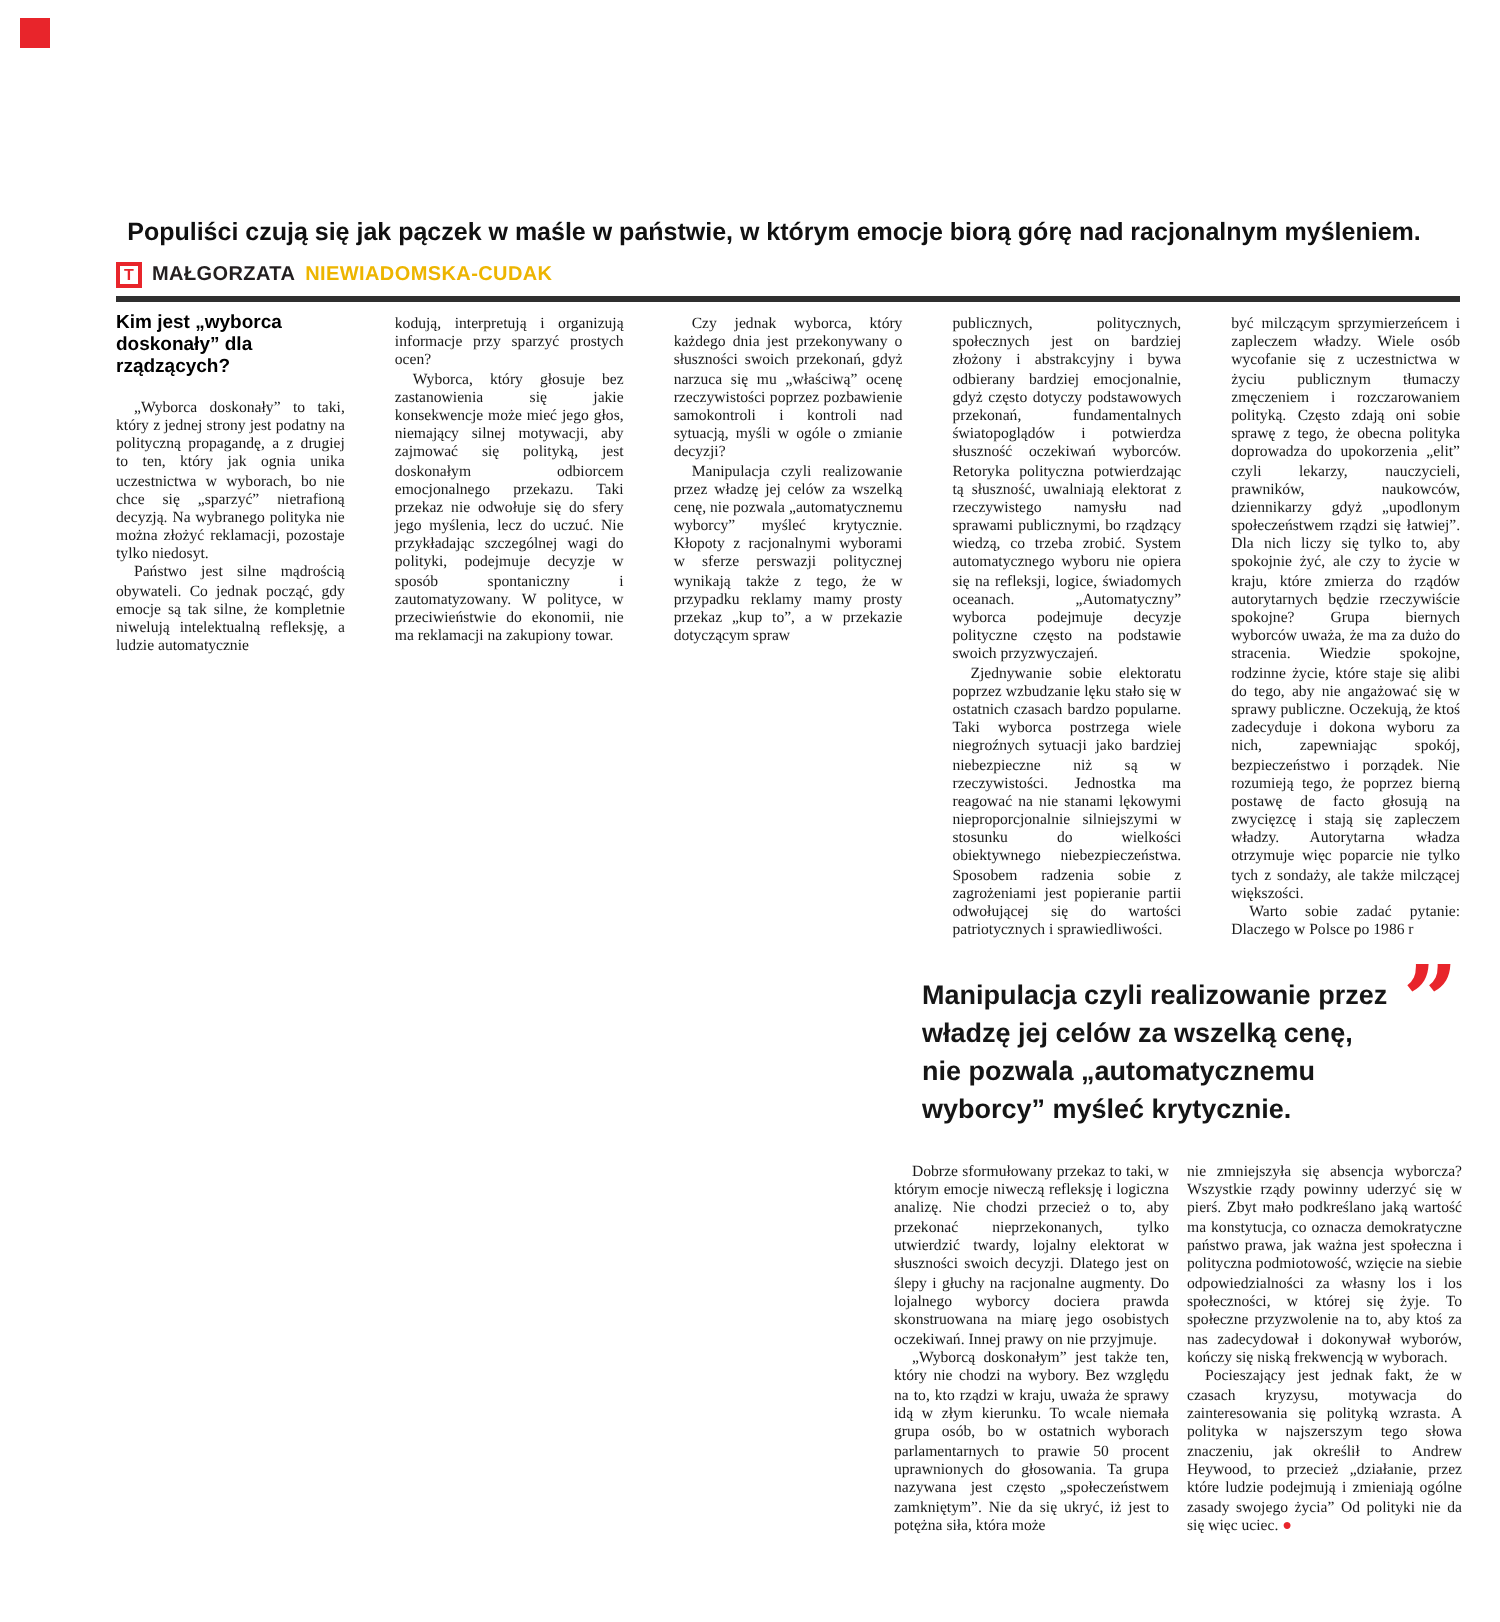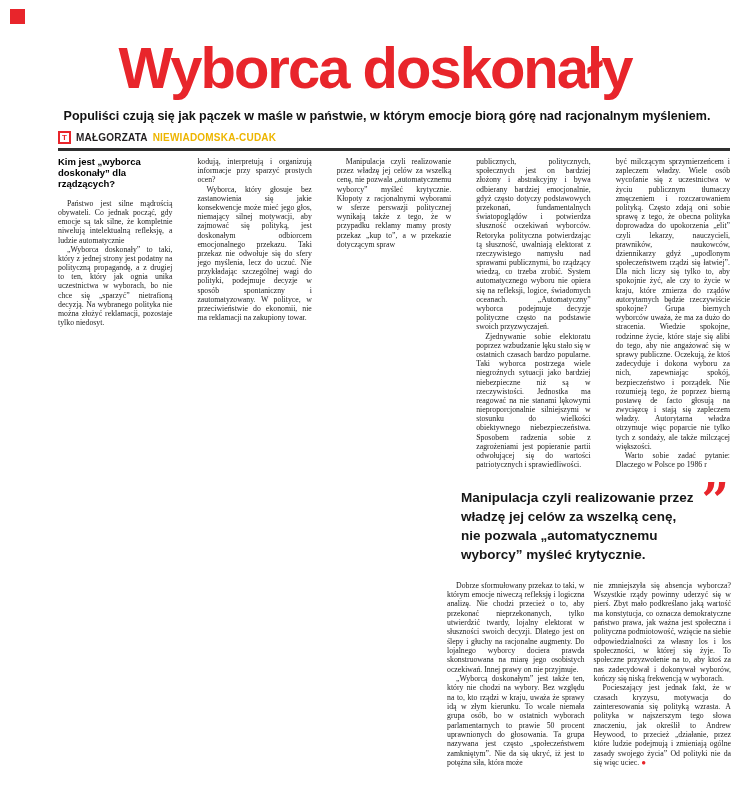--- a/index.html
+++ b/index.html
@@ -57,41 +57,41 @@
   .bcol { flex:1 1 0; font-size:7.8px; line-height:1.2; text-align:justify; }
   .end-dot { color:#e8252b; font-size:8px; }
 </style>
 </head>
 <body>
 
 <div class="page">
 
   <div class="corner-mark"></div>
 
-  <h1 class="headline">Wyborca doskonały</h1>
 
   <p class="lede">Populiści czują się jak pączek w maśle w państwie, w którym emocje biorą górę nad racjonalnym myśleniem.</p>
 
   <div class="byline-row">
     <span class="byline-icon">T</span>
     <span class="byline-name">MAŁGORZATA</span>
     <span class="byline-surname">NIEWIADOMSKA-CUDAK</span>
   </div>
 
   <div class="top-columns">
     <div class="col">
       <h3 class="col-heading">Kim jest „wyborca doskonały” dla rządzących?</h3>
+      <p class="indent">„Wyborca doskonały” to taki, który z jednej strony jest podatny na polityczną propagandę, a z drugiej to ten, który jak ognia unika uczestnictwa w wyborach, bo nie chce się „sparzyć” nietrafioną decyzją. Na wybranego polityka nie można złożyć reklamacji, pozostaje tylko niedosyt.</p>
       <p class="indent">Państwo jest silne mądrością obywateli. Co jednak począć, gdy emocje są tak silne, że kompletnie niwelują intelektualną refleksję, a ludzie automatycznie</p>
-      <p class="indent">„Wyborca doskonały” to taki, który z jednej strony jest podatny na polityczną propagandę, a z drugiej to ten, który jak ognia unika uczestnictwa w wyborach, bo nie chce się „sparzyć” nietrafioną decyzją. Na wybranego polityka nie można złożyć reklamacji, pozostaje tylko niedosyt.</p>
     </div>
     <div class="col">
       <p>kodują, interpretują i organizują informacje przy sparzyć prostych ocen?</p>
       <p class="indent">Wyborca, który głosuje bez zastanowienia się jakie konsekwencje może mieć jego głos, niemający silnej motywacji, aby zajmować się polityką, jest doskonałym odbiorcem emocjonalnego przekazu. Taki przekaz nie odwołuje się do sfery jego myślenia, lecz do uczuć. Nie przykładając szczególnej wagi do polityki, podejmuje decyzje w sposób spontaniczny i zautomatyzowany. W polityce, w przeciwieństwie do ekonomii, nie ma reklamacji na zakupiony towar.</p>
     </div>
     <div class="col">
+      <p class="indent">Czy jednak wyborca, który każdego dnia jest przekonywany o słuszności swoich przekonań, gdyż narzuca się mu „właściwą” ocenę rzeczywistości poprzez pozbawienie samokontroli i kontroli nad sytuacją, myśli w ogóle o zmianie decyzji?</p>
       <p class="indent">Manipulacja czyli realizowanie przez władzę jej celów za wszelką cenę, nie pozwala „automatycznemu wyborcy” myśleć krytycznie. Kłopoty z racjonalnymi wyborami w sferze perswazji politycznej wynikają także z tego, że w przypadku reklamy mamy prosty przekaz „kup to”, a w przekazie dotyczącym spraw</p>
     </div>
     <div class="col">
       <p>publicznych, politycznych, społecznych jest on bardziej złożony i abstrakcyjny i bywa odbierany bardziej emocjonalnie, gdyż często dotyczy podstawowych przekonań, fundamentalnych światopoglądów i potwierdza słuszność oczekiwań wyborców. Retoryka polityczna potwierdzając tą słuszność, uwalniają elektorat z rzeczywistego namysłu nad sprawami publicznymi, bo rządzący wiedzą, co trzeba zrobić. System automatycznego wyboru nie opiera się na refleksji, logice, świadomych oceanach. „Automatyczny” wyborca podejmuje decyzje polityczne często na podstawie swoich przyzwyczajeń.</p>
       <p class="indent">Zjednywanie sobie elektoratu poprzez wzbudzanie lęku stało się w ostatnich czasach bardzo popularne. Taki wyborca postrzega wiele niegroźnych sytuacji jako bardziej niebezpieczne niż są w rzeczywistości. Jednostka ma reagować na nie stanami lękowymi nieproporcjonalnie silniejszymi w stosunku do wielkości obiektywnego niebezpieczeństwa. Sposobem radzenia sobie z zagrożeniami jest popieranie partii odwołującej się do wartości patriotycznych i sprawiedliwości.</p>
     </div>
     <div class="col">
       <p>być milczącym sprzymierzeńcem i zapleczem władzy. Wiele osób wycofanie się z uczestnictwa w życiu publicznym tłumaczy zmęczeniem i rozczarowaniem polityką. Często zdają oni sobie sprawę z tego, że obecna polityka doprowadza do upokorzenia „elit” czyli lekarzy, nauczycieli, prawników, naukowców, dziennikarzy gdyż „upodlonym społeczeństwem rządzi się łatwiej”. Dla nich liczy się tylko to, aby spokojnie żyć, ale czy to życie w kraju, które zmierza do rządów autorytarnych będzie rzeczywiście spokojne? Grupa biernych wyborców uważa, że ma za dużo do stracenia. Wiedzie spokojne, rodzinne życie, które staje się alibi do tego, aby nie angażować się w sprawy publiczne. Oczekują, że ktoś zadecyduje i dokona wyboru za nich, zapewniając spokój, bezpieczeństwo i porządek. Nie rozumieją tego, że poprzez bierną postawę de facto głosują na zwycięzcę i stają się zapleczem władzy. Autorytarna władza otrzymuje więc poparcie nie tylko tych z sondaży, ale także milczącej większości.</p>
       <p class="indent">Warto sobie zadać pytanie: Dlaczego w Polsce po 1986 r</p>
     </div>

